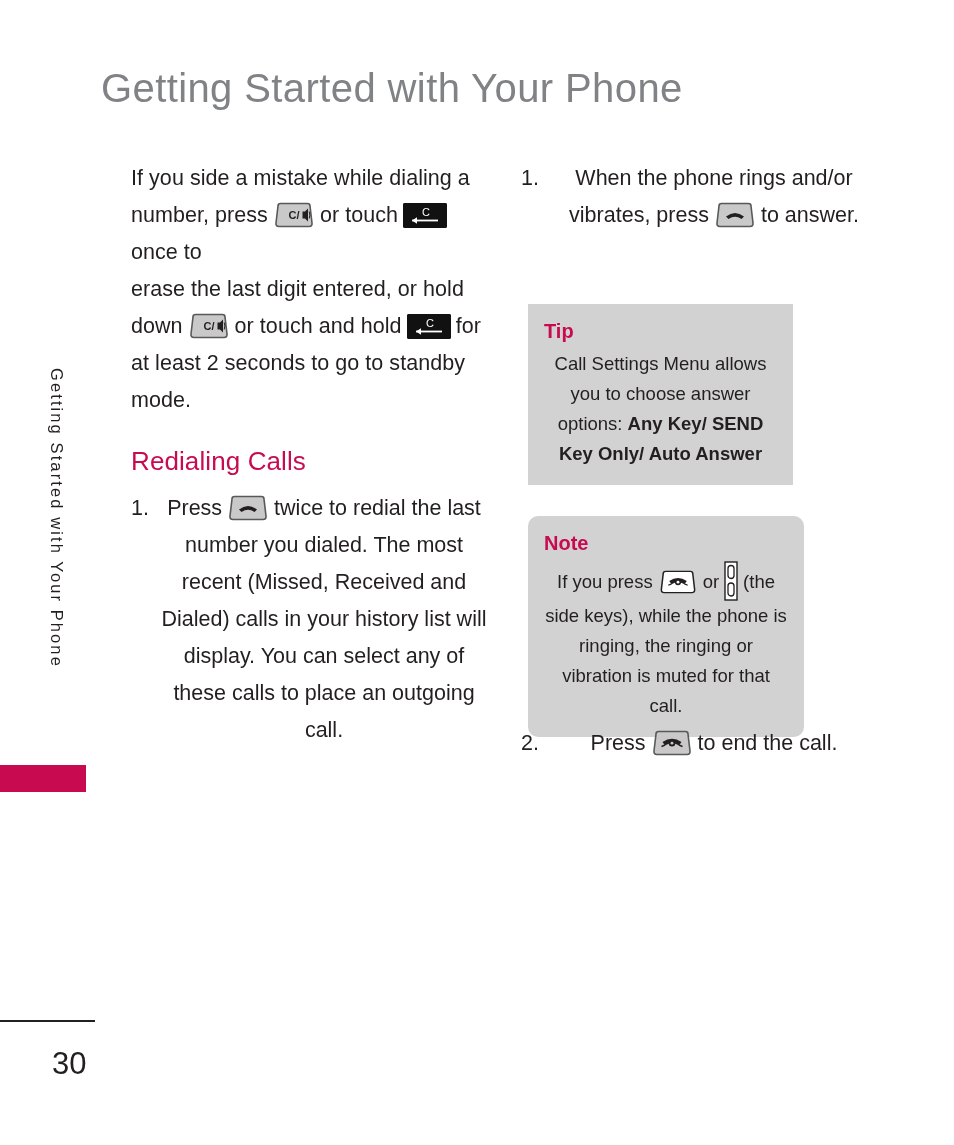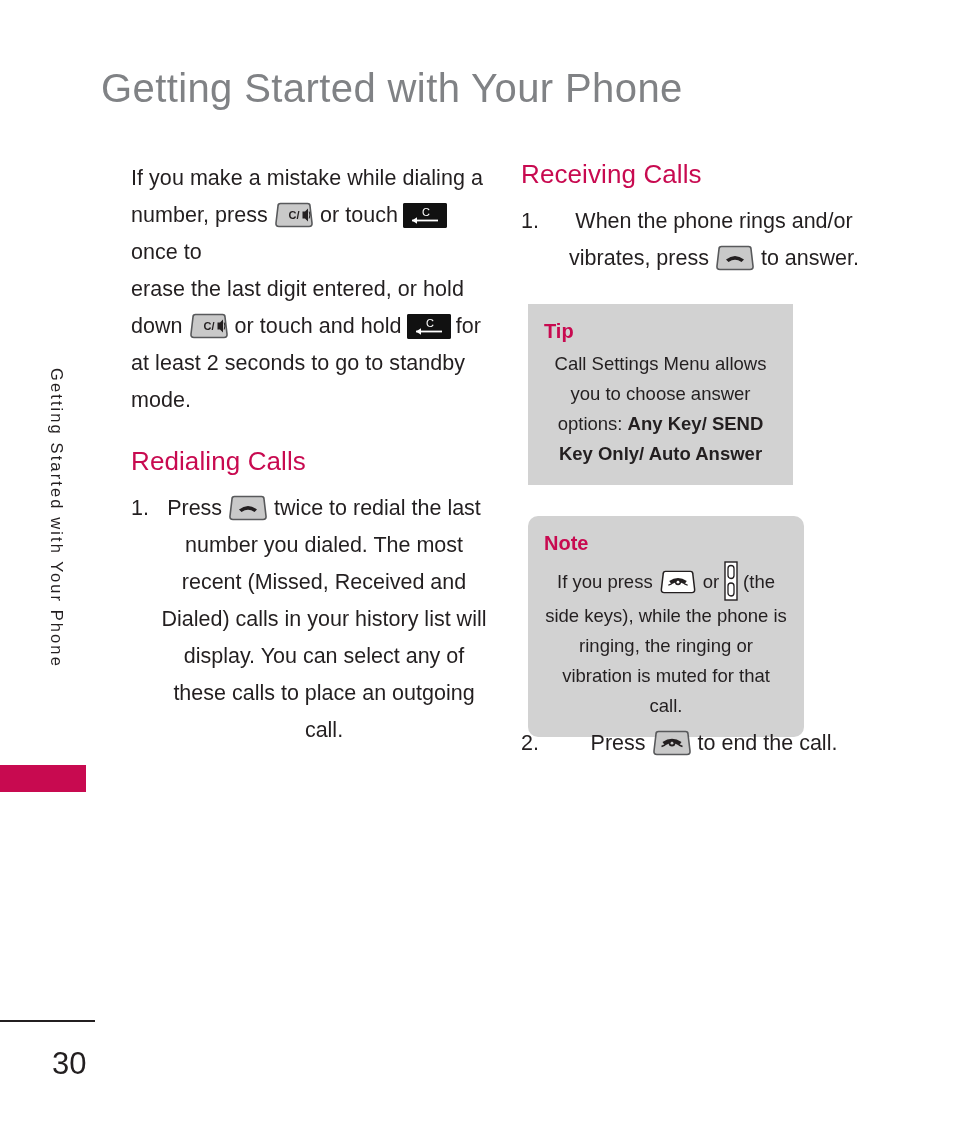--- a/index.html
+++ b/index.html
@@ -175,21 +175,21 @@
 
 <div class="page-title">Getting Started with Your Phone</div>
 
 <div class="side-tab-text">Getting Started with Your Phone</div>
 <div class="side-tab-marker"></div>
 
 <div class="col col-left">
 
 
   <p class="body-text">
-    <span>If you make a mistake while dialing a number, press</span><span class="icon key-grey">
+    <span>If you side a mistake while dialing a number, press</span><span class="icon key-grey">
       <svg viewBox="0 0 40 26" width="40" height="26">
         <path d="M4 4 Q4 1.5 6.5 1.5 L33.5 1.5 Q36 1.5 36 4 L38 21 Q38.4 24.5 35 24.5 L5 24.5 Q1.6 24.5 2 21 Z" fill="#c9c9c9" stroke="#58595b" stroke-width="1.6"></path>
         <text x="20" y="17" font-family="'Liberation Sans',sans-serif" font-size="11" font-weight="bold" fill="#231f20" text-anchor="middle">C/</text>
         <path d="M28.5 9.5 L28.5 16.5 L31 16.5 L34 19.5 L34 6.5 L31 9.5 Z" fill="#231f20"></path>
         <path d="M35.2 9.5 Q36.6 13 35.2 16.5" stroke="#231f20" stroke-width="1" fill="none"></path>
       </svg>
     </span><span>or touch</span><span class="icon key-black">
       <svg viewBox="0 0 44 25" width="44" height="25">
         <rect x="0" y="0" width="44" height="25" rx="2" fill="#111111"></rect>
         <text x="23" y="13" font-family="'Liberation Sans',sans-serif" font-size="11" fill="#ffffff" text-anchor="middle">C</text>
@@ -228,21 +228,20 @@
           <path d="M11 14.5 Q20 7.5 29 14.5 L26.5 17 Q20 12.5 13.5 17 Z" fill="#231f20"></path>
         </svg>
       </span><span>twice to redial the last number you dialed. The most recent (Missed, Received and Dialed) calls in your history list will display. You can select any of these calls to place an outgoing call.</span>
     </span>
   </div>
 
 </div>
 
 <div id="receiving-block">
 
-  <h2 class="section-heading">Receiving Calls</h2>
 
   <div class="numbered">
     <span class="num">1.</span>
     <span class="txt">
       <span>When the phone rings and/or vibrates, press</span><span class="icon key-grey">
         <svg viewBox="0 0 40 26" width="40" height="26">
           <path d="M4 4 Q4 1.5 6.5 1.5 L33.5 1.5 Q36 1.5 36 4 L38 21 Q38.4 24.5 35 24.5 L5 24.5 Q1.6 24.5 2 21 Z" fill="#c9c9c9" stroke="#58595b" stroke-width="1.6"></path>
           <path d="M11 14.5 Q20 7.5 29 14.5 L26.5 17 Q20 12.5 13.5 17 Z" fill="#231f20"></path>
         </svg>
       </span><span>to answer.</span>

